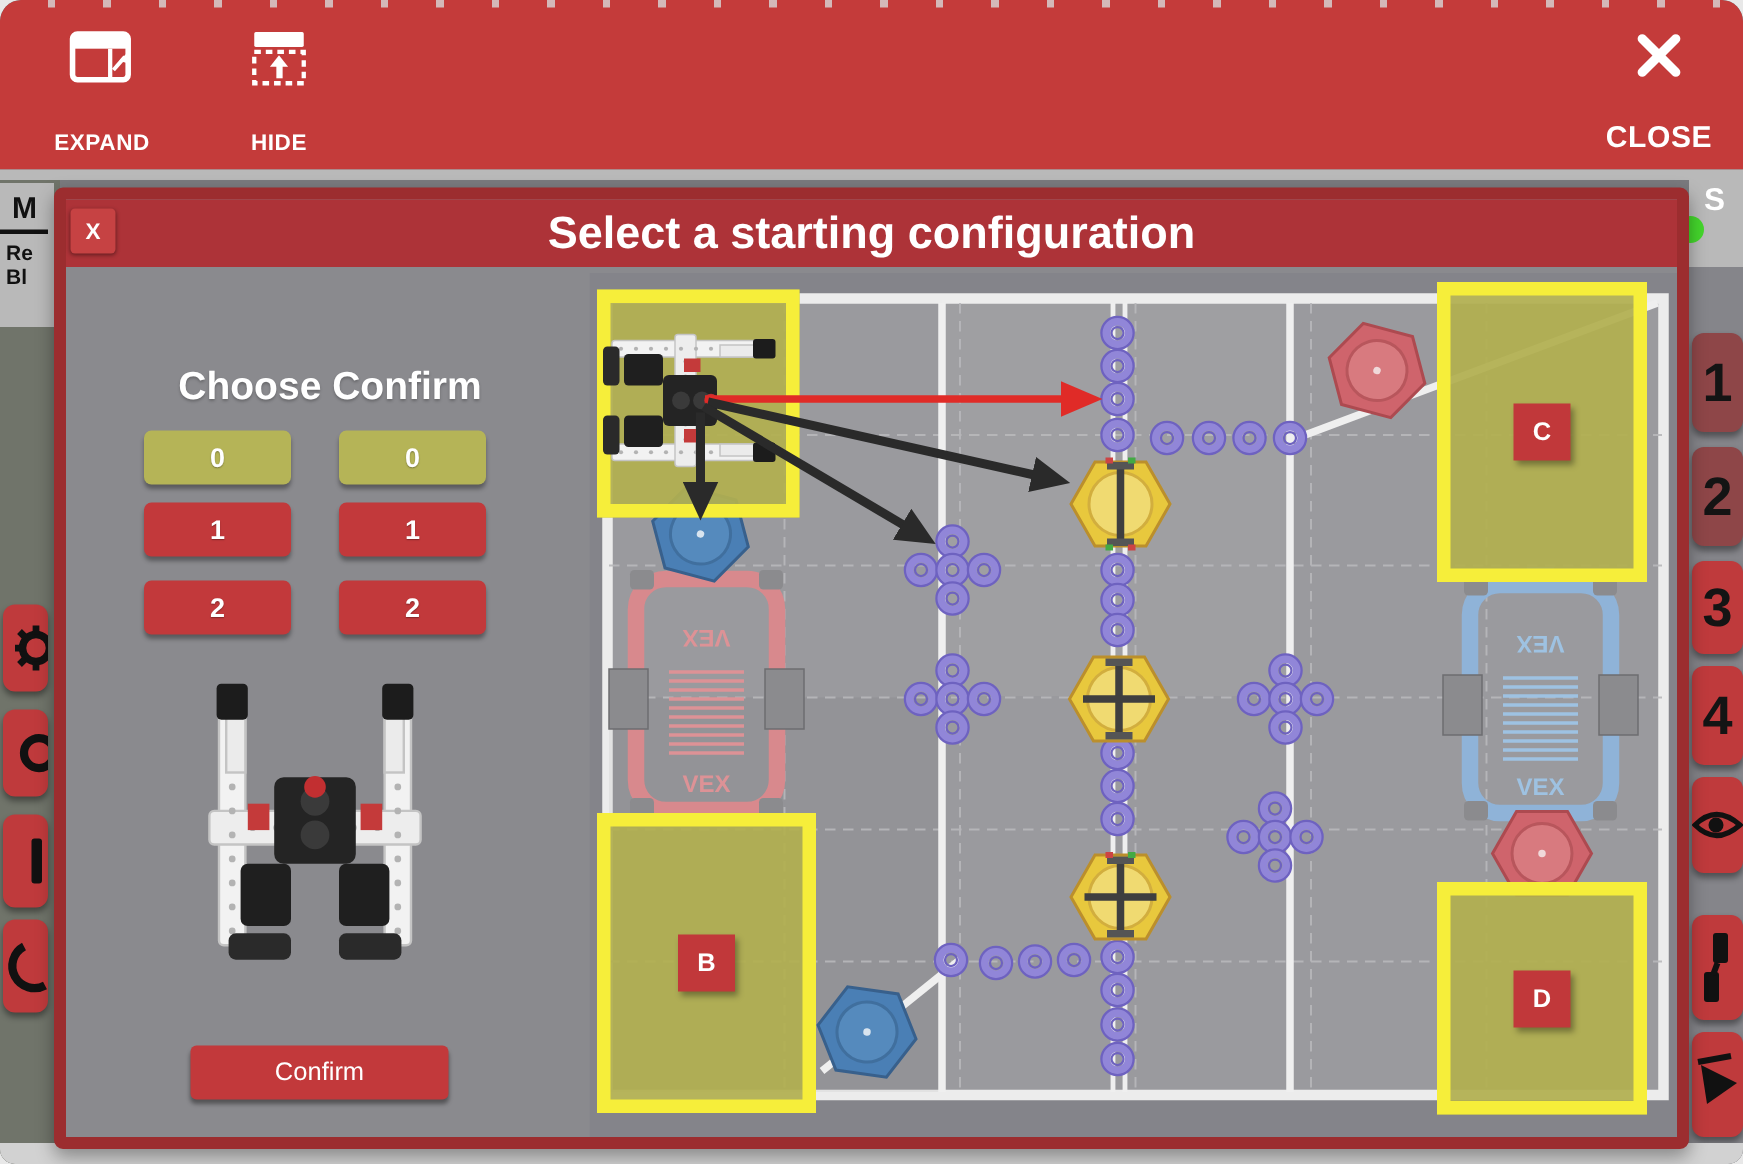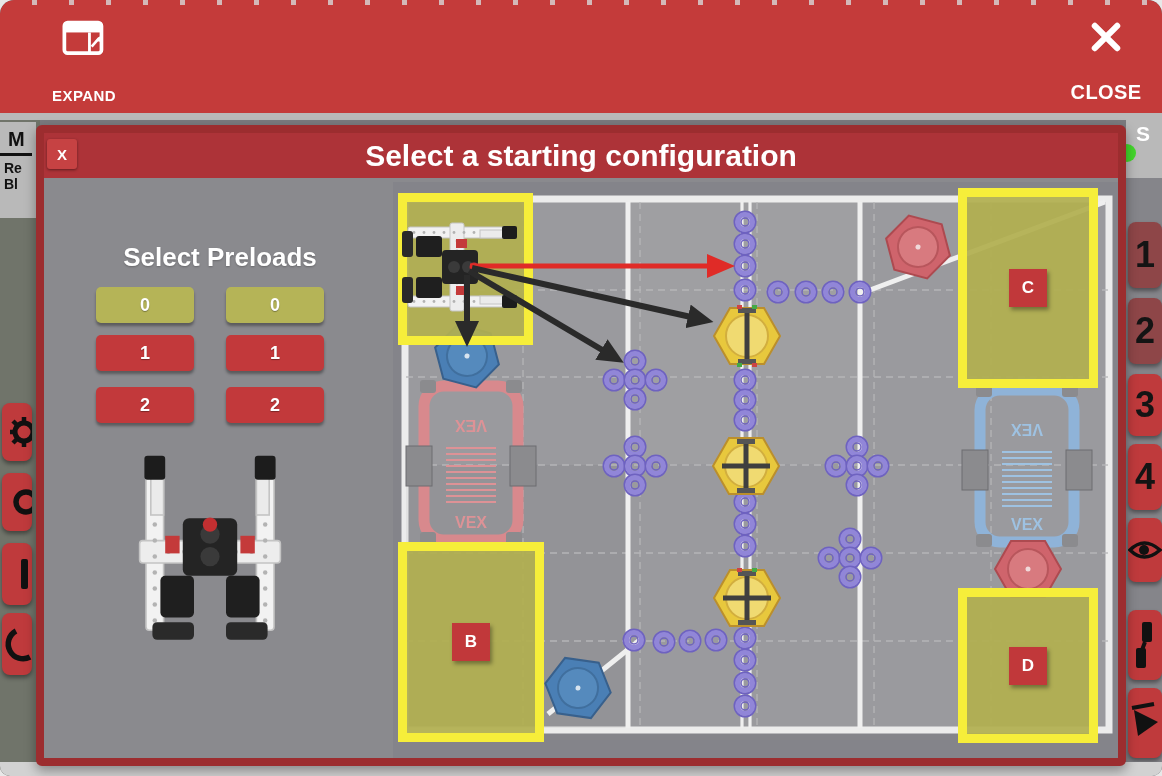--- a/index.html
+++ b/index.html
@@ -119,31 +119,40 @@
         <circle r="7.5" fill="none" stroke="#9186d8" stroke-width="5"></circle>
         <circle r="4" fill="none" stroke="#6e62c0" stroke-width="1.5"></circle>
       </g>
     </defs>
   </svg>
 
   <div class="abs topbar"></div>
   <div class="abs top-ticks"></div>
   <div class="abs topbar-strip"></div>
 
-  <div class="abs tb-btn" style="left:36px;">
+  <div class="abs tb-btn" style="left:20px;">
     <svg width="48" height="42" viewBox="0 0 44 38">
       <rect x="4" y="4" width="34" height="28" rx="3" fill="none" stroke="#fff" stroke-width="3.4"></rect>
       <rect x="4" y="4" width="34" height="9" fill="#fff"></rect>
       <line x1="27" y1="13" x2="27" y2="32" stroke="#fff" stroke-width="2.6"></line>
       <line x1="29" y1="26" x2="36" y2="18" stroke="#fff" stroke-width="2.4"></line>
       <path d="M37,16 l1.5,6 l-6,-1.5 z" fill="#fff"></path>
     </svg>
     <div class="tb-label">EXPAND</div>
   </div>
 
+  <div class="abs tb-btn" style="left:138px;">
+    <svg width="44" height="42" viewBox="0 0 40 38">
+      <rect x="5" y="3" width="30" height="9" rx="1" fill="#fff"></rect>
+      <rect x="5" y="15" width="30" height="19" fill="none" stroke="#fff" stroke-width="2.6" stroke-dasharray="4 3"></rect>
+      <rect x="18.4" y="23" width="3.8" height="8" fill="#fff"></rect>
+      <path d="M20,17 l-5.5,7 h11 z" fill="#fff"></path>
+    </svg>
+    <div class="tb-label">HIDE</div>
+  </div>
 
   <div class="abs tb-btn" style="left:1058px;">
     <svg width="38" height="38" viewBox="0 0 34 34">
       <line x1="7" y1="7" x2="27" y2="27" stroke="#fff" stroke-width="5.5" stroke-linecap="round"></line>
       <line x1="27" y1="7" x2="7" y2="27" stroke="#fff" stroke-width="5.5" stroke-linecap="round"></line>
     </svg>
     <div class="tb-label" style="font-size:20px;">CLOSE</div>
   </div>
 
   <div class="abs bg-left"></div>
@@ -223,33 +232,34 @@
   <div class="abs bottom-strip"></div>
 
   <div class="abs modal">
     <div class="modal-header">
       <div class="modal-x">X</div>
       <div class="modal-title">Select a starting configuration</div>
     </div>
 
     <div class="modal-body">
 
-      <div class="abs preload-heading">Select Preloads</div>
+      <div class="abs preload-heading">Choose Confirm</div>
 
       <div class="abs pre-btn pre-olive" style="left:52px;top:109px;">0</div>
       <div class="abs pre-btn pre-red" style="left:52px;top:157px;">1</div>
       <div class="abs pre-btn pre-red" style="left:52px;top:209px;">2</div>
       <div class="abs pre-btn pre-olive" style="left:182px;top:109px;">0</div>
       <div class="abs pre-btn pre-red" style="left:182px;top:157px;">1</div>
       <div class="abs pre-btn pre-red" style="left:182px;top:209px;">2</div>
 
       <svg class="abs" style="left:81px;top:272px;" width="170" height="195" viewBox="-85 -97 170 195">
         <use href="#robot-shape" transform="rotate(-90) scale(1.6)"></use>
       </svg>
 
+      <div class="abs confirm-btn">Confirm</div>
 
       <div class="abs field">
 
         <svg class="layer" width="725" height="576" viewBox="393 182 725 576">
           <rect x="393" y="182" width="725" height="576" fill="#84848a"></rect>
           <rect x="405" y="199" width="704" height="531" fill="#9a9a9e" stroke="#ececec" stroke-width="7"></rect>
           <rect x="628" y="200" width="232" height="264" fill="#ffffff" opacity="0.05"></rect>
           <rect x="406" y="465" width="222" height="263" fill="#000000" opacity="0.04"></rect>
 
           <g stroke="#b8b8bb" stroke-width="1.3" stroke-dasharray="7 5" opacity="0.9">

